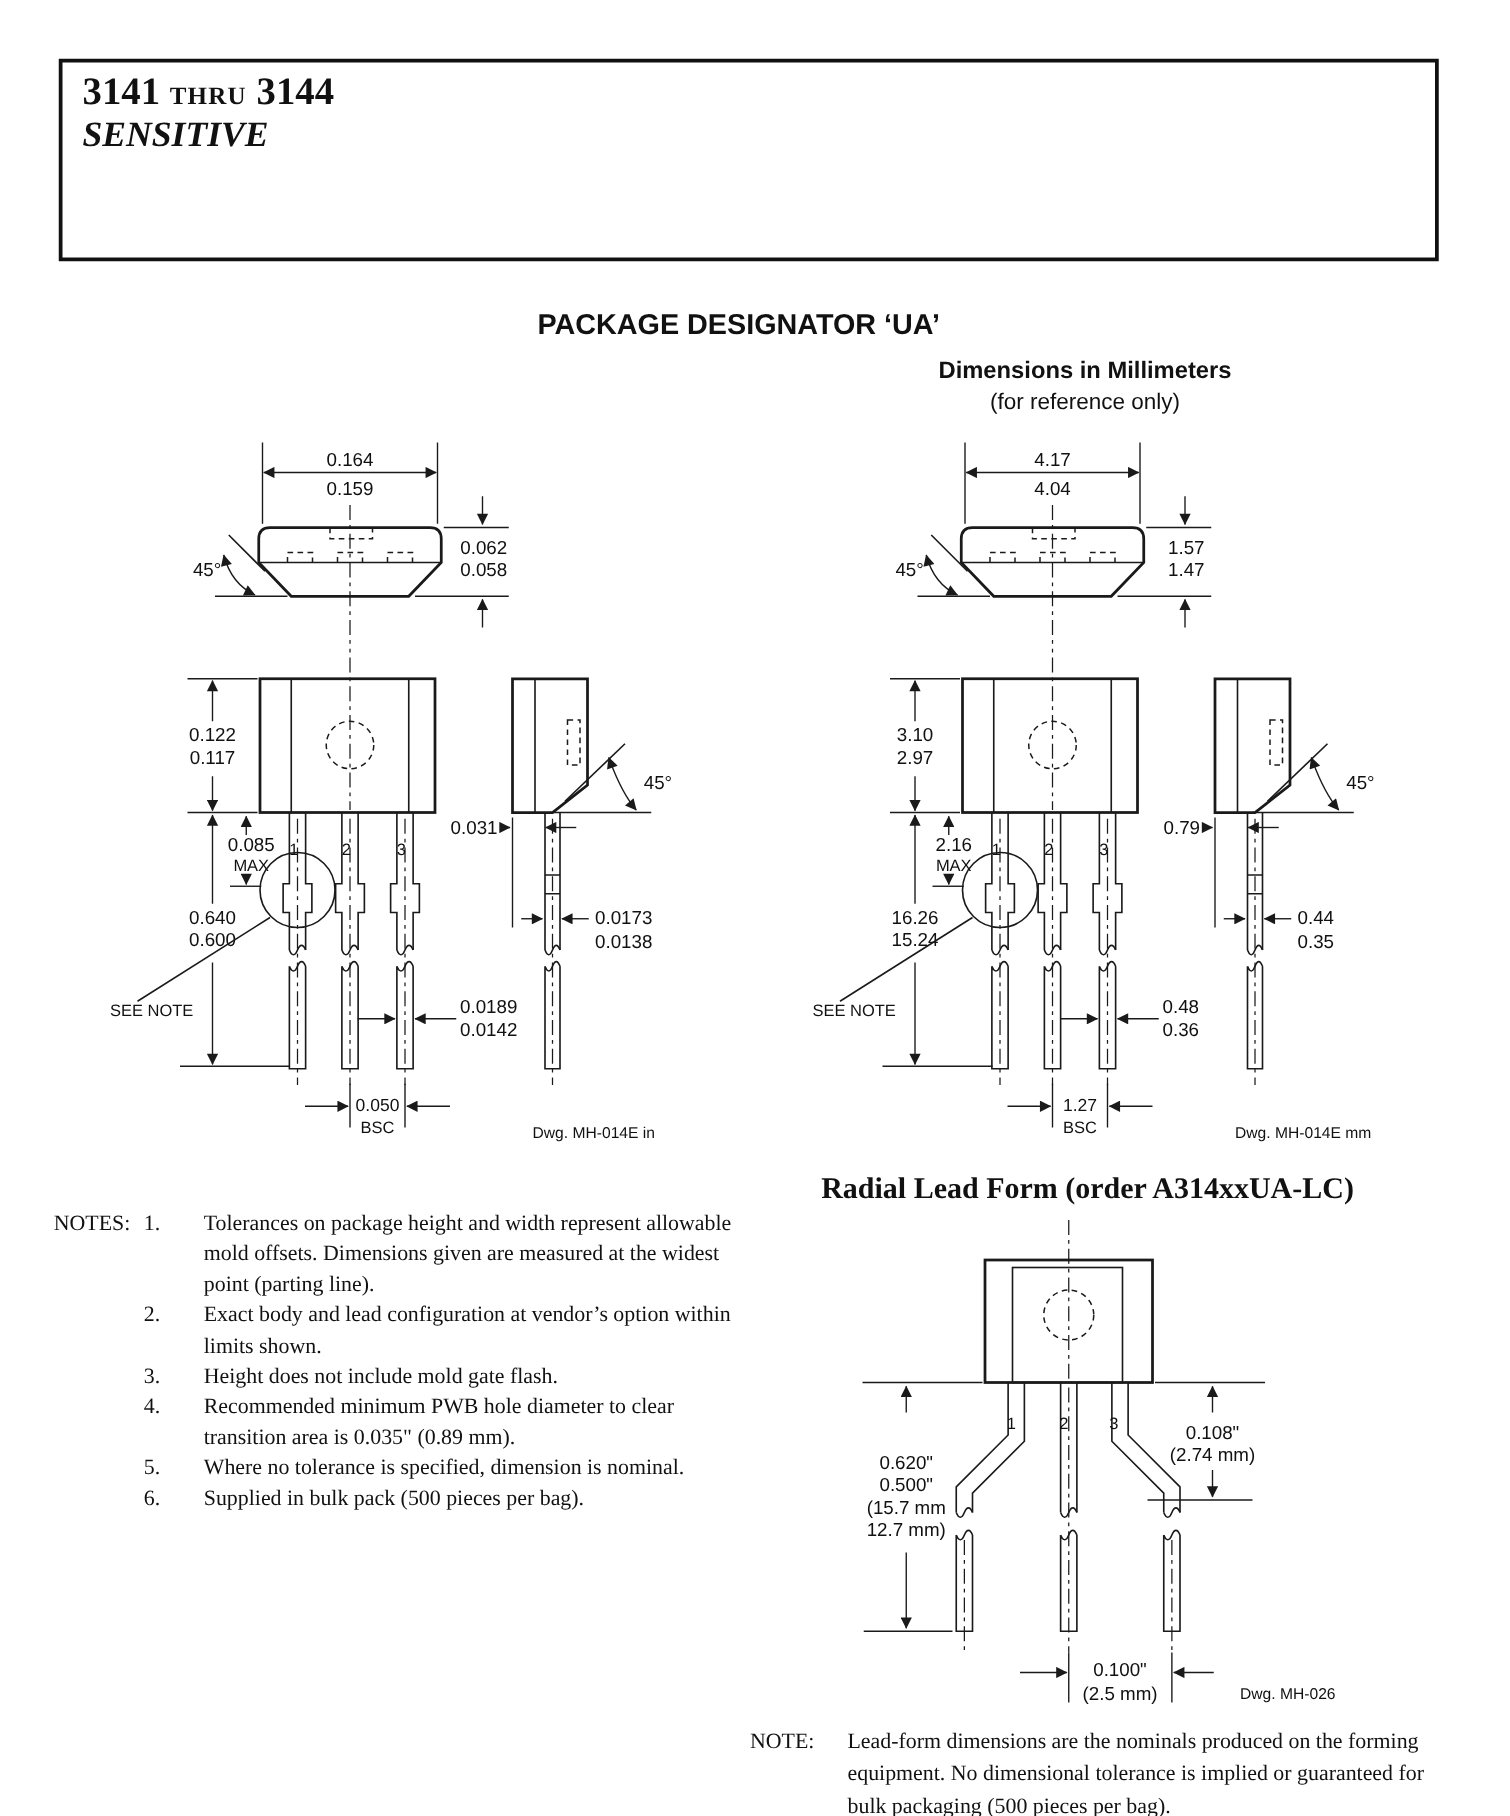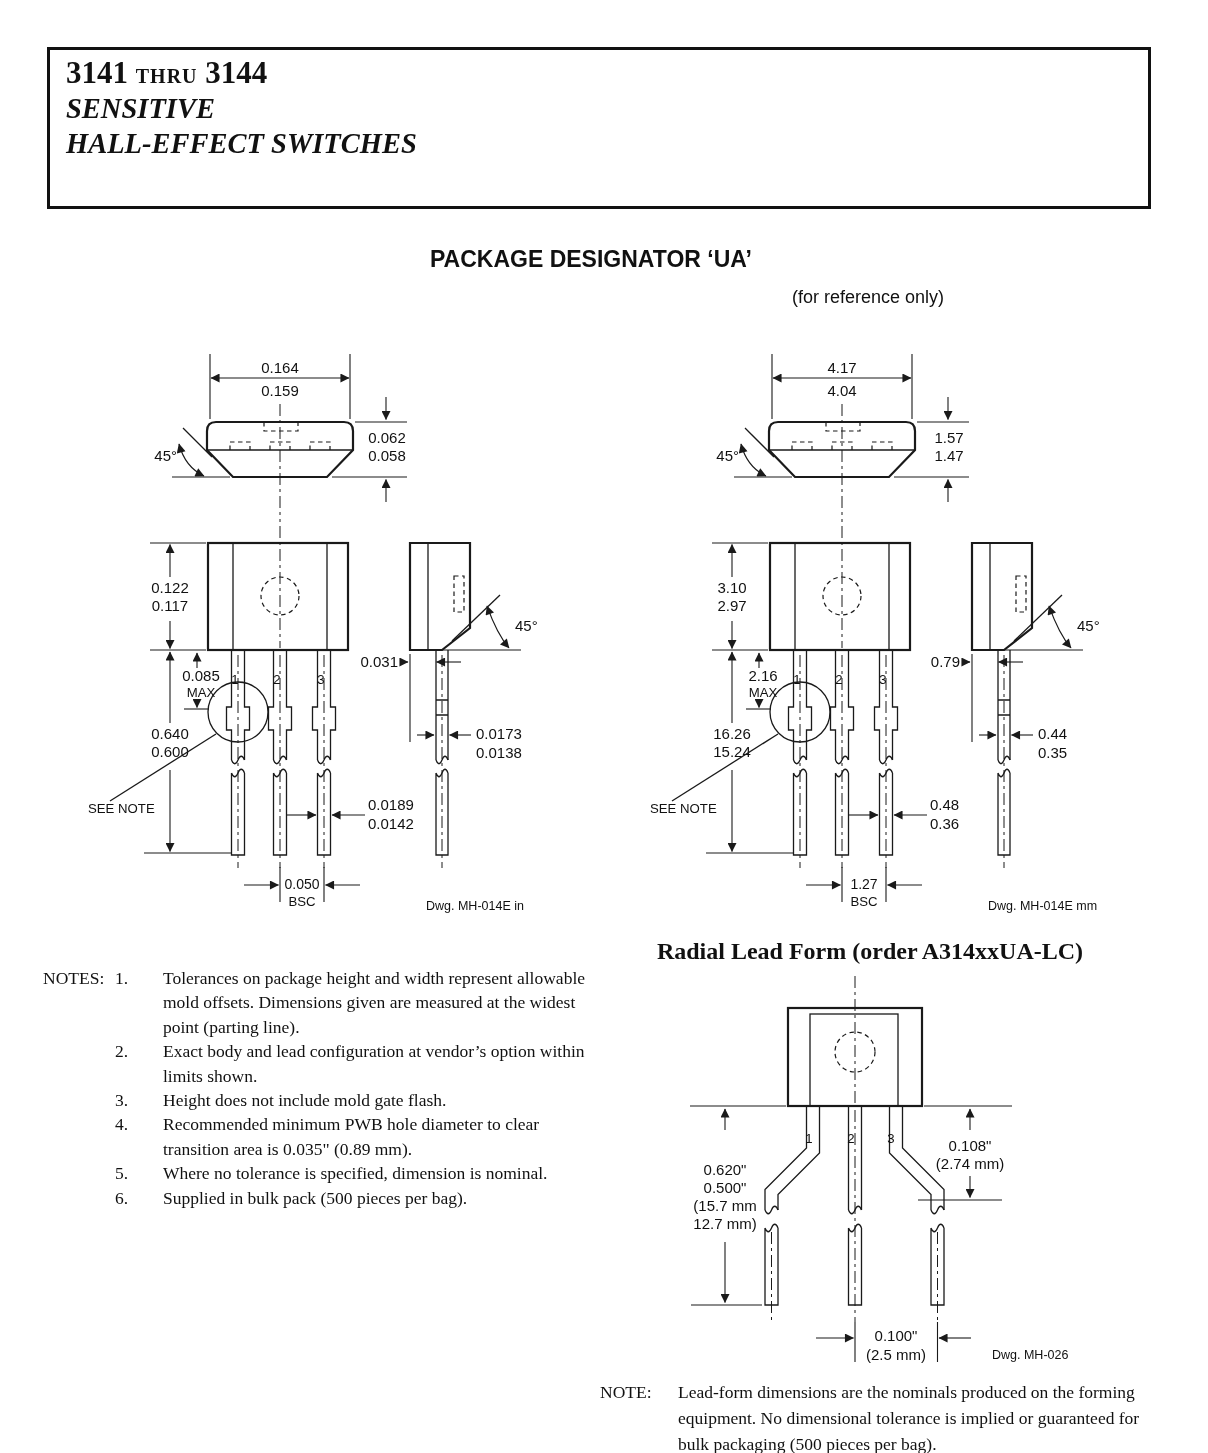--- a/index.html
+++ b/index.html
@@ -42,27 +42,27 @@
 <body>
 
 <div class="abs title-box"></div>
 <div class="abs title-line1">
   <span>3141</span>
   <span class="thru">THRU</span>
   <span>3144</span>
 </div>
 <div class="abs title-rest">
   <div>SENSITIVE</div>
-  <div>HALL-EFFECT SWITCHES</div>
 </div>
 
 <div class="abs pkg-heading">PACKAGE DESIGNATOR ‘UA’</div>
 <div class="abs col-head col-in">
 </div>
 <div class="abs col-head col-mm">
+  <div class="ct">Dimensions in Millimeters</div>
   <div>(for reference only)</div>
 </div>
 
 <svg class="abs" style="left:80px;top:340px;" width="540" height="585" viewBox="0 0 540 585">
   <defs>
     <marker id="ar1" viewBox="0 0 10 10" refX="9.5" refY="5" markerWidth="11" markerHeight="9" markerUnits="userSpaceOnUse" orient="auto-start-reverse">
         <path d="M0,0 L10,5 L0,10 Z" fill="#1a1a1a"></path>
       </marker>
   </defs>
   <g>

